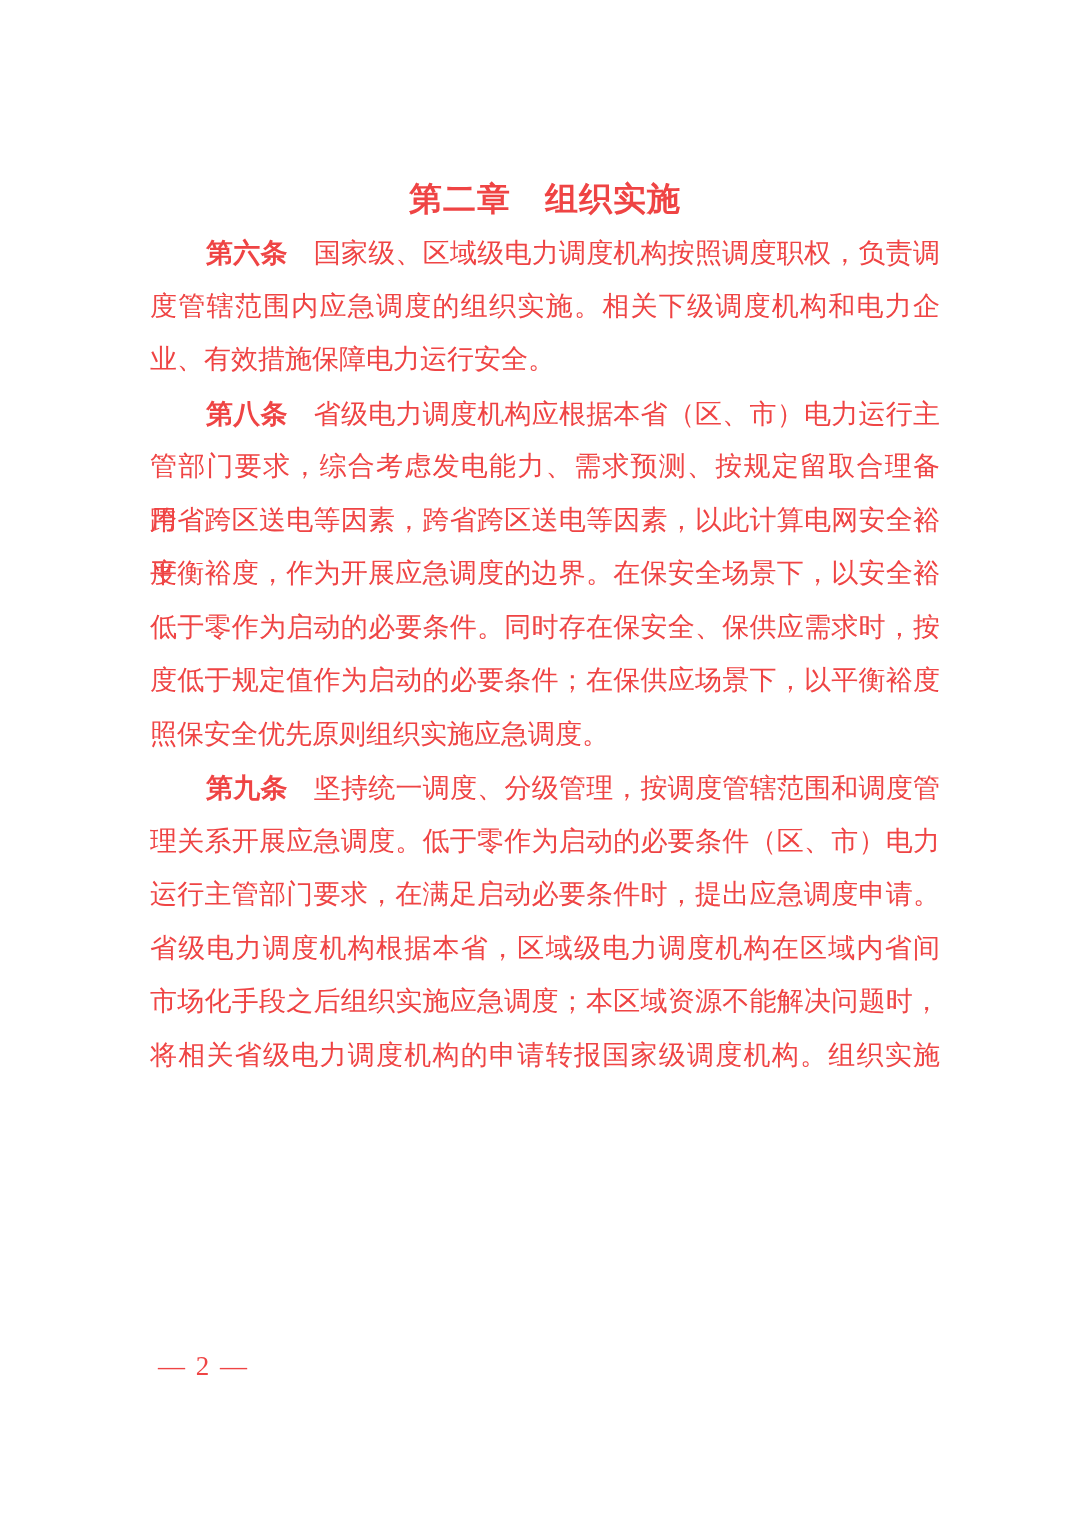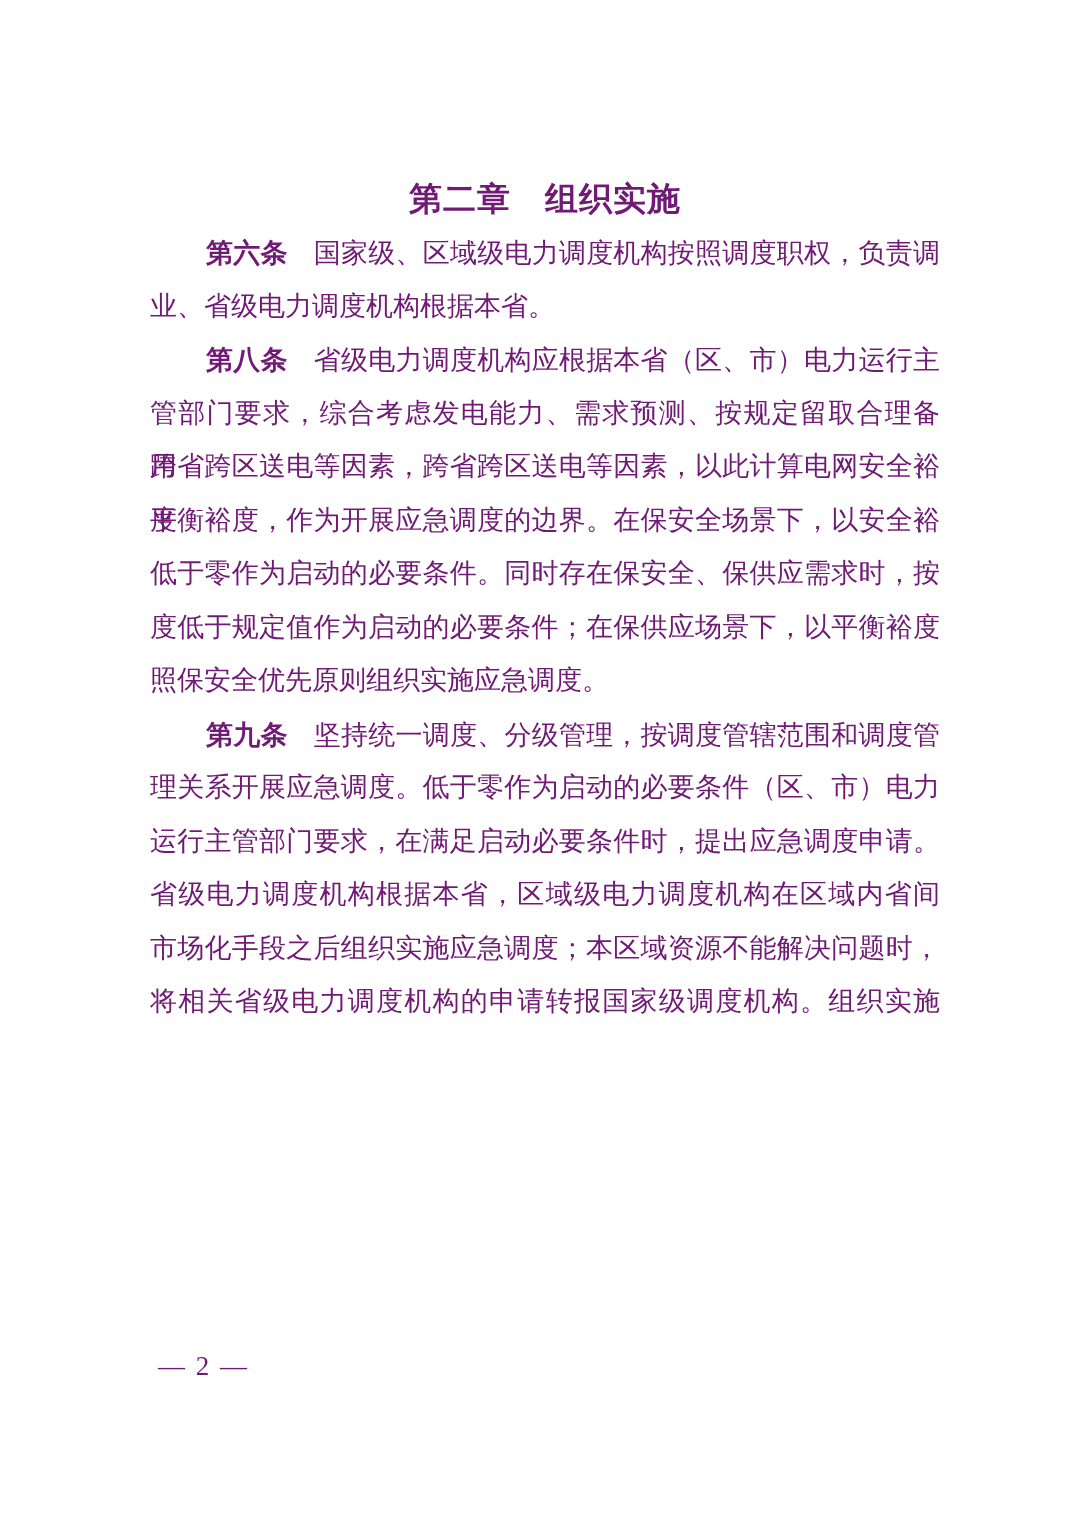--- a/index.html
+++ b/index.html
@@ -6,21 +6,21 @@
     margin: 0;
     padding: 0;
     background: #ffffff;
   }
   .page {
     position: relative;
     width: 1080px;
     height: 1527px;
     background: #ffffff;
     overflow: hidden;
-    color: #701a75;
+    color: #ef4444;
   }
   .content {
     position: absolute;
     left: 150px;
     top: 172px;
     width: 790px;
   }
   .chapter-title {
     font-family: "DejaVu Sans", "Liberation Sans", sans-serif;
     font-weight: 700;
@@ -65,21 +65,22 @@
 </head>
 <body>
 
 <div class="page">
   <div class="content">
 
     <div class="chapter-title">第二章　组织实施</div>
 
     <div class="article">
       <div class="line first"><span class="art-num">第六条</span><span>国家级、区域级电力调度机构按照调度职权，负责调</span></div>
-      <div class="line para-end">业、省级电力调度机构根据本省。</div>
+      <div class="line">度管辖范围内应急调度的组织实施。相关下级调度机构和电力企</div>
+      <div class="line para-end">业、有效措施保障电力运行安全。</div>
     </div>
 
 
     <div class="article">
       <div class="line first"><span class="art-num">第八条</span><span>省级电力调度机构应根据本省（区、市）电力运行主</span></div>
       <div class="line">管部门要求，综合考虑发电能力、需求预测、按规定留取合理备用、</div>
       <div class="line">跨省跨区送电等因素，跨省跨区送电等因素，以此计算电网安全裕度、</div>
       <div class="line">平衡裕度，作为开展应急调度的边界。在保安全场景下，以安全裕</div>
       <div class="line">低于零作为启动的必要条件。同时存在保安全、保供应需求时，按</div>
       <div class="line">度低于规定值作为启动的必要条件；在保供应场景下，以平衡裕度</div>

